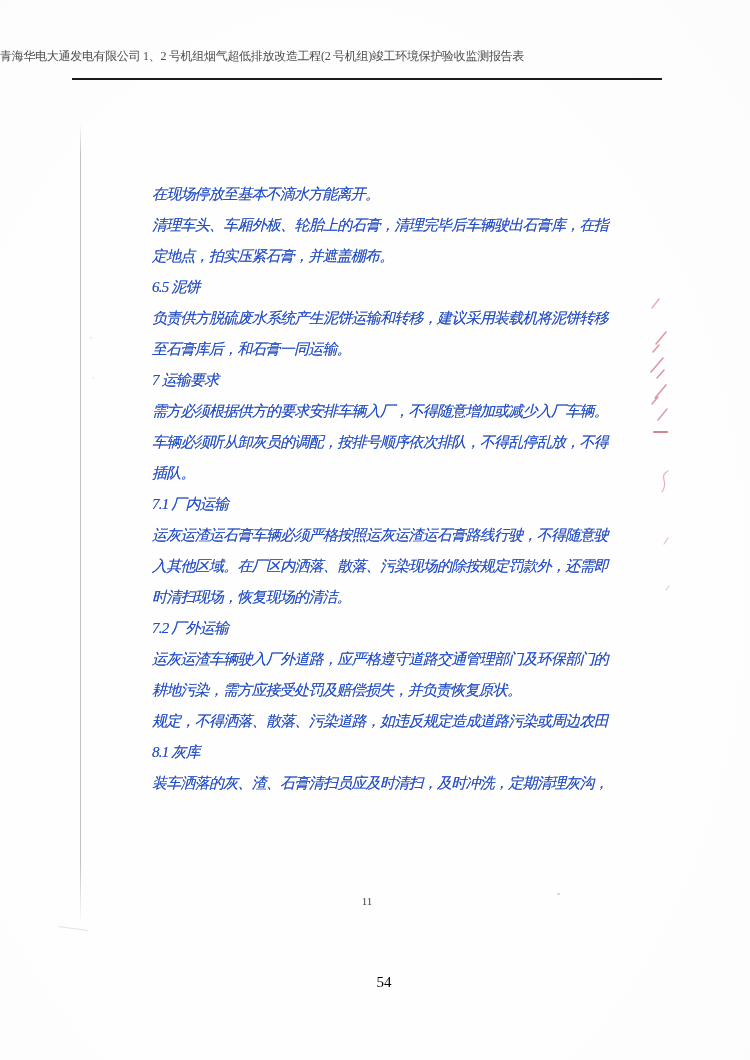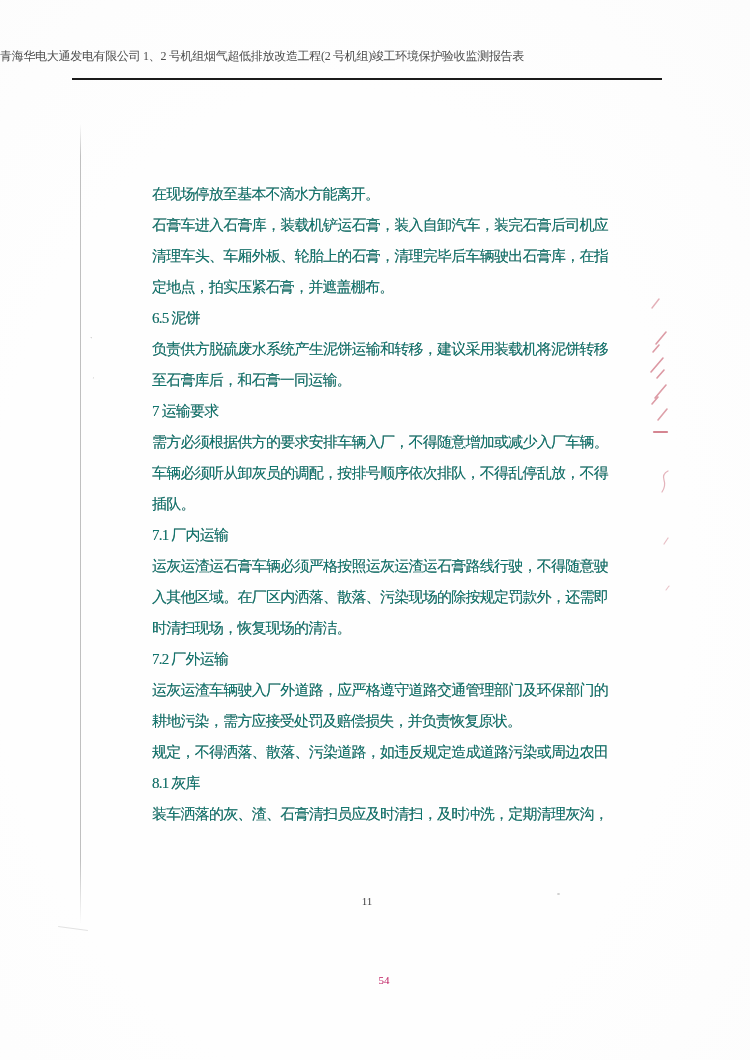--- a/index.html
+++ b/index.html
@@ -51,22 +51,23 @@
   .speck-1 { left: 91px; top: 337px; transform: rotate(-18deg); }
   .speck-2 { left: 93px; top: 373px; transform: rotate(10deg); opacity: .55; }
   
   .content {
     position: absolute;
     left: 152px; top: 179px;
     width: 456px;
     font-size: 15px;
     letter-spacing: -0.8px;
     line-height: 31px;
-    color: #0f766e;
+    color: #1d4ed8;
     text-shadow: 0 0 .4px rgba(58,58,60,.55);
+    font-style: italic;
   }
   .line { white-space: nowrap; }
   .line.fill {
     white-space: normal;
     text-align: justify;
     text-align-last: justify;
     text-justify: inter-character;
   }
   
   .red-bleed { position: absolute; left: 636px; top: 292px; }
@@ -75,22 +76,22 @@
     position: absolute;
     top: 895px; left: 0; width: 734px;
     text-align: center;
     font-size: 11px;
     color: #454547;
   }
   .doc-page-number {
     position: absolute;
     top: 974px; left: 0; width: 740px;
     text-align: center;
-    font-size: 11px;
-    color: #be185d;
+    font-size: 15px;
+    color: #000000;
     padding-left: 28px;
   }
   .dot-speck {
     position: absolute;
     left: 557px; top: 893px;
     width: 3px; height: 2px;
     background: #cfcfcf;
     border-radius: 50%;
   }
 </style>
@@ -103,21 +104,20 @@
 <div class="header-rule"></div>
 
 <div class="page-edge-line"></div>
 <div class="corner-smudge"></div>
 <div class="pencil-speck speck-1">`</div>
 <div class="pencil-speck speck-2">,</div>
 <div class="dot-speck"></div>
 
 <div class="content">
     <div class="line">在现场停放至基本不滴水方能离开。</div>
-    <div class="line fill">石膏车进入石膏库，装载机铲运石膏，装入自卸汽车，装完石膏后司机应</div>
     <div class="line fill">清理车头、车厢外板、轮胎上的石膏，清理完毕后车辆驶出石膏库，在指</div>
     <div class="line">定地点，拍实压紧石膏，并遮盖棚布。</div>
     <div class="line">6.5 泥饼</div>
     <div class="line fill">负责供方脱硫废水系统产生泥饼运输和转移，建议采用装载机将泥饼转移</div>
     <div class="line">至石膏库后，和石膏一同运输。</div>
     <div class="line">7 运输要求</div>
     <div class="line fill">需方必须根据供方的要求安排车辆入厂，不得随意增加或减少入厂车辆。</div>
     <div class="line fill">车辆必须听从卸灰员的调配，按排号顺序依次排队，不得乱停乱放，不得</div>
     <div class="line">插队。</div>
     <div class="line">7.1 厂内运输</div>

